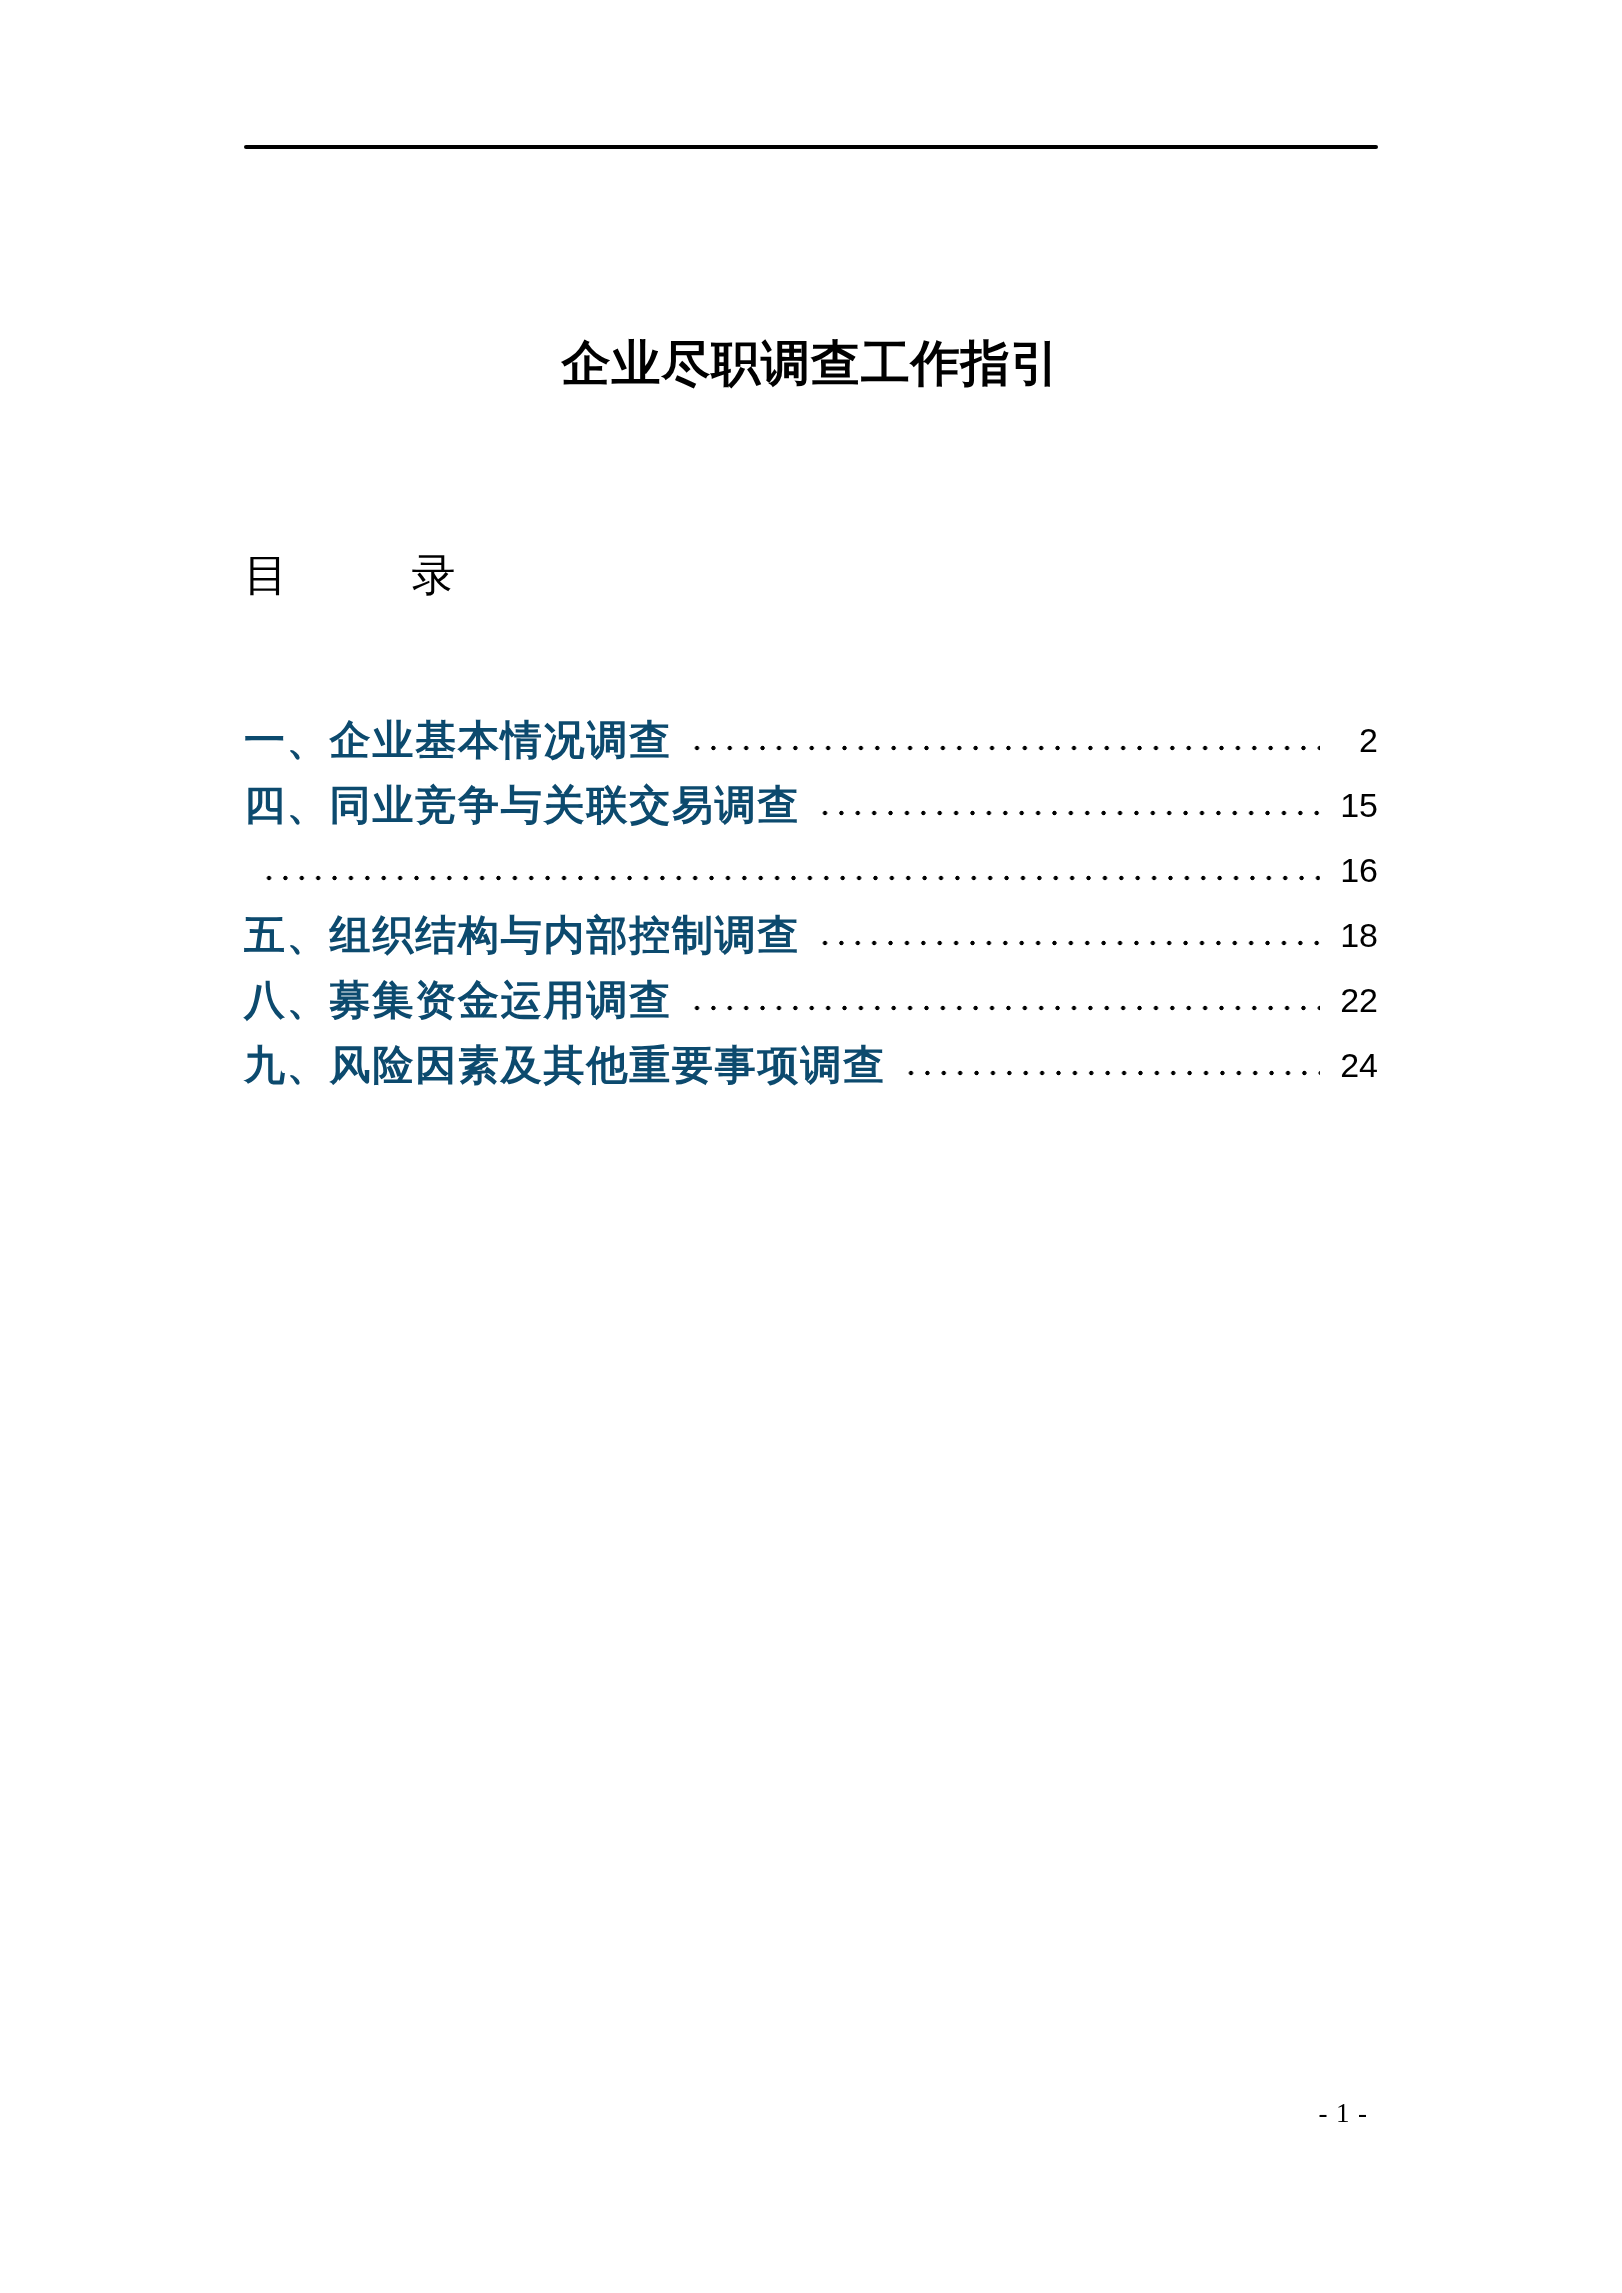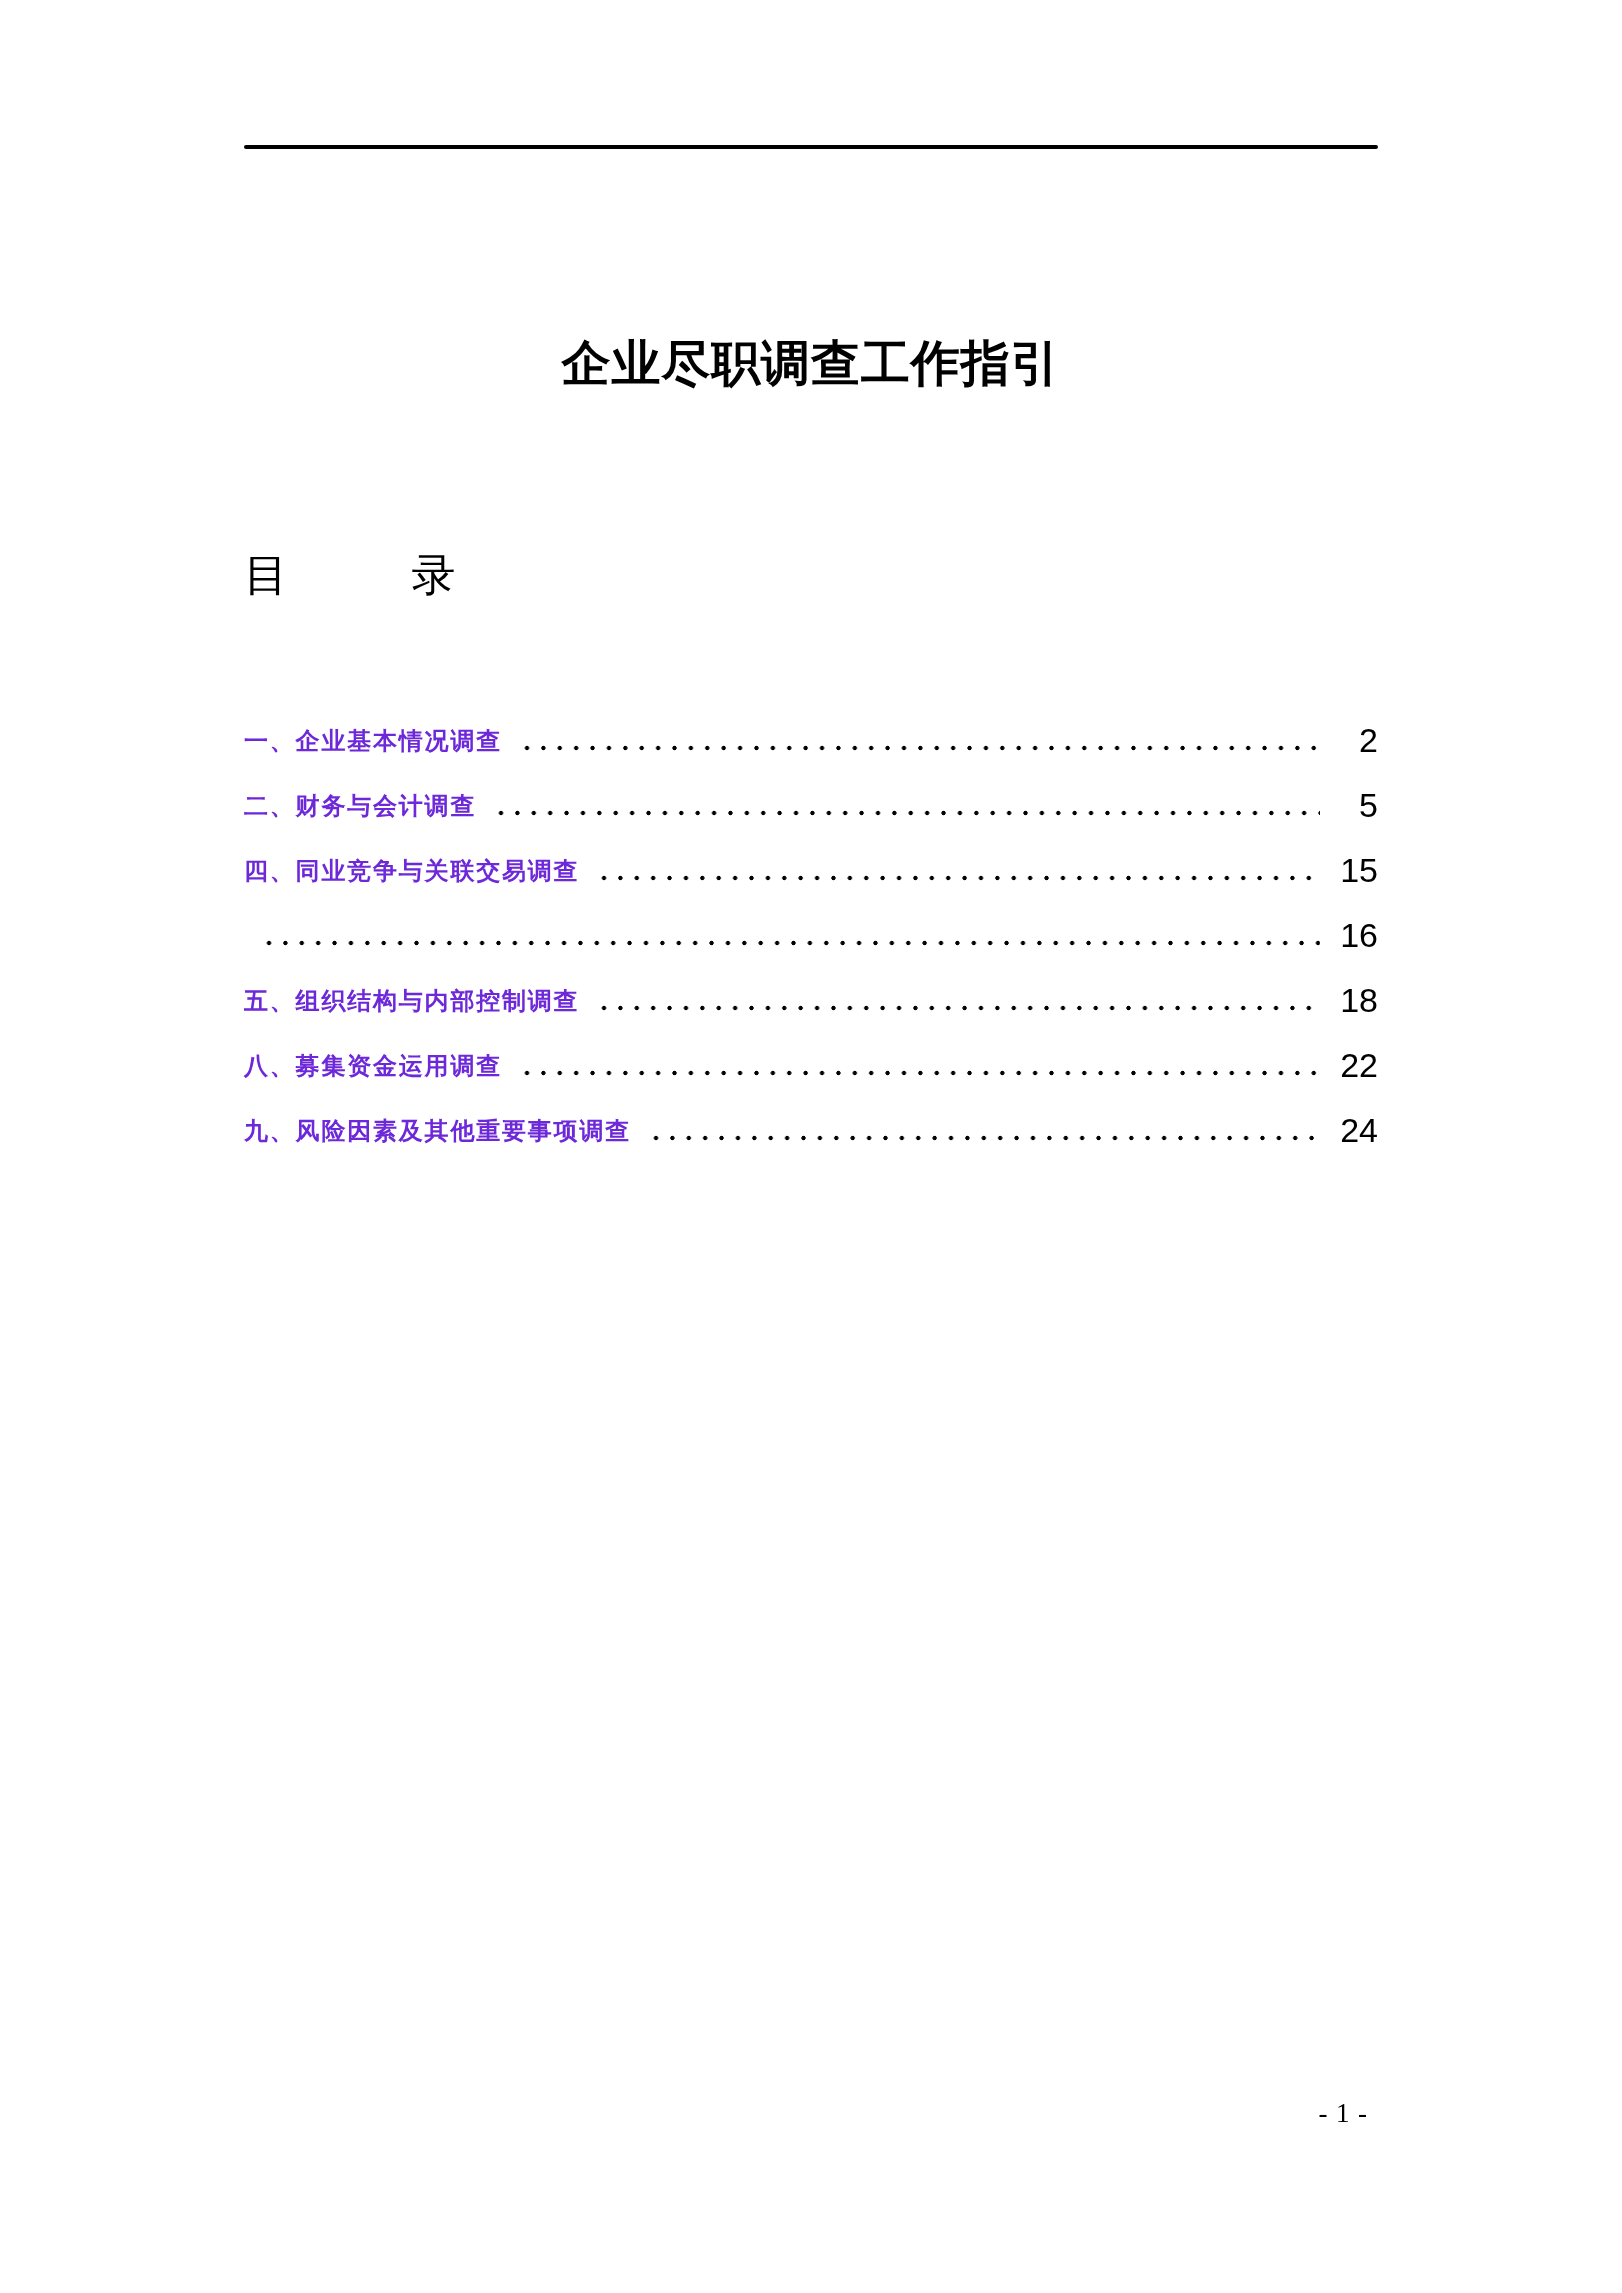--- a/index.html
+++ b/index.html
@@ -60,25 +60,25 @@
     display: flex;
     flex-direction: row;
     align-items: stretch;
     height: 65px;
     width: 100%;
   }
   .toc-label {
     flex: 0 0 auto;
     font-family: "Liberation Sans", sans-serif;
     font-weight: 700;
-    font-size: 24px;
+    font-size: 41px;
     line-height: 65px;
     letter-spacing: 1.8px;
     white-space: nowrap;
-    color: #6d28d9;
+    color: #0c4a6e;
   }
   .leader {
     flex: 1 1 auto;
     margin: 0 12.7px 0 14.5px;
     background-image: radial-gradient(circle, #000000 1.8px, transparent 2.4px);
     background-size: 16.4px 5.5px;
     background-repeat: repeat-x;
     background-position: 1.8px 37px;
   }
   .toc-page {
@@ -116,25 +116,20 @@
   <div class="toc-heading">目　　录</div>
 
   <div class="toc-list">
 
     <div class="toc-row">
       <span class="toc-label">一、企业基本情况调查</span>
       <span class="leader"></span>
       <span class="toc-page">2</span>
     </div>
 
-    <div class="toc-row">
-      <span class="toc-label">二、财务与会计调查</span>
-      <span class="leader"></span>
-      <span class="toc-page">5</span>
-    </div>
 
 
     <div class="toc-row">
       <span class="toc-label">四、同业竞争与关联交易调查</span>
       <span class="leader"></span>
       <span class="toc-page">15</span>
     </div>
 
     <div class="toc-row">
       <span class="leader"></span>

